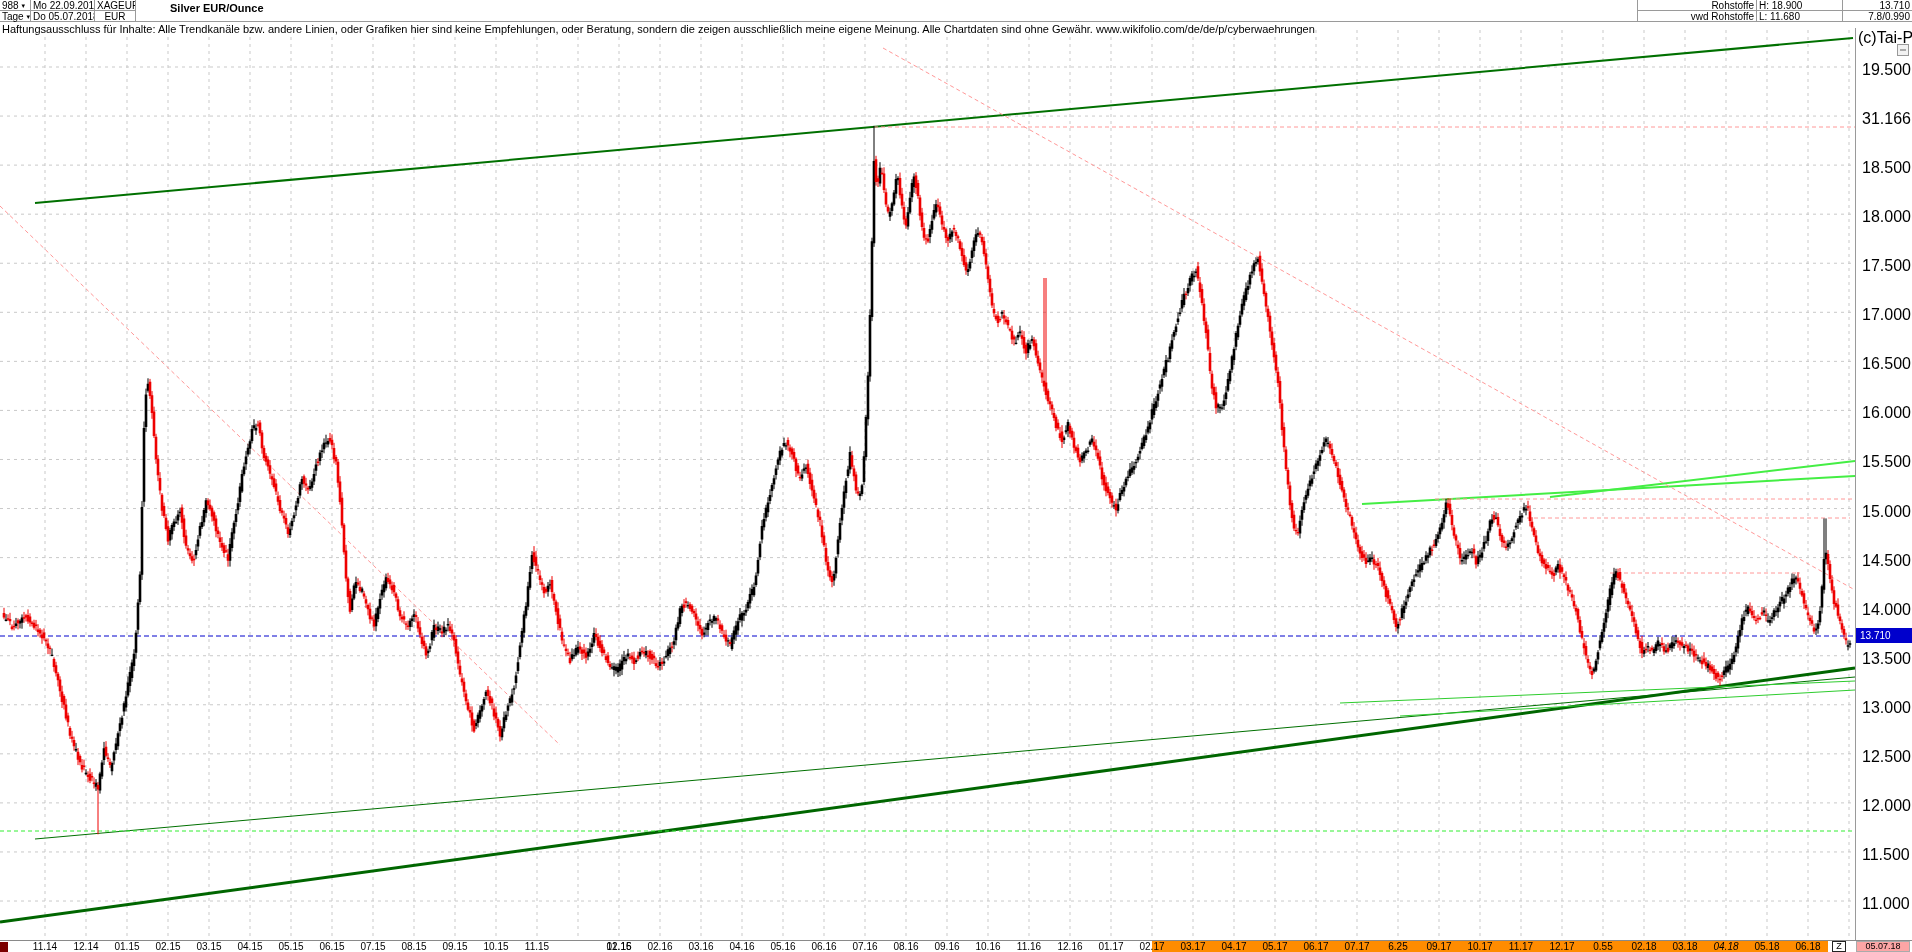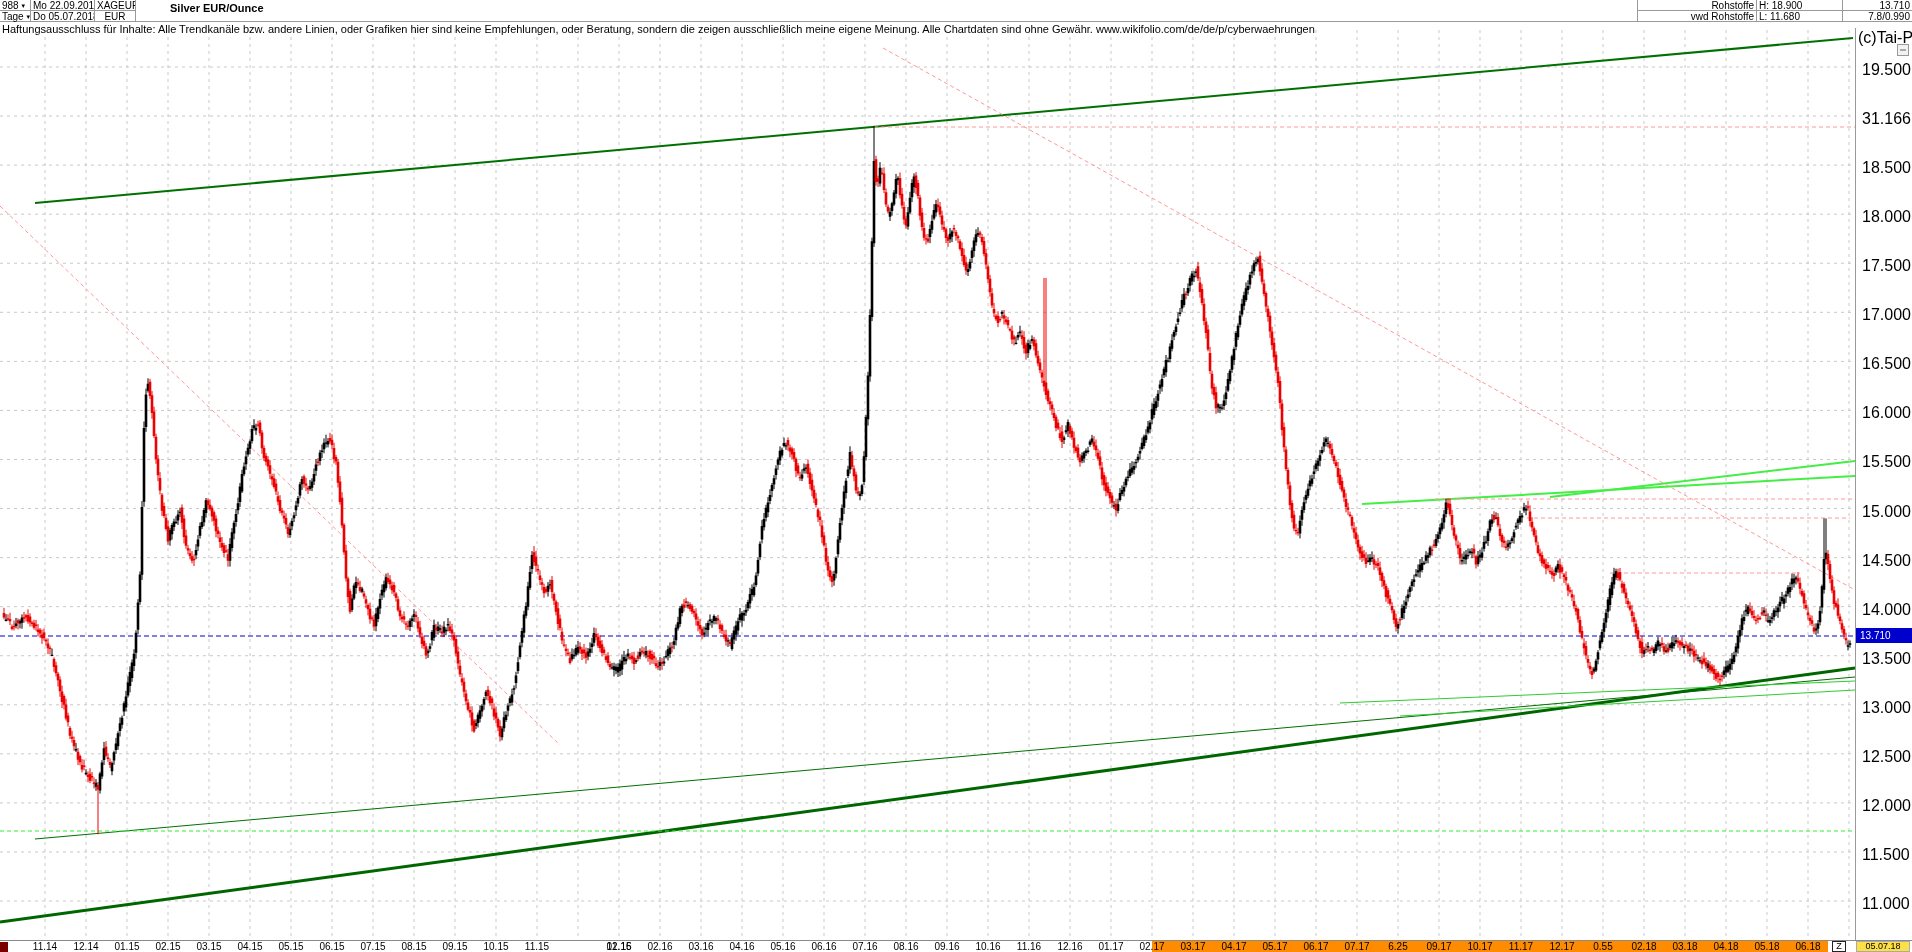--- a/index.html
+++ b/index.html
@@ -36,21 +36,21 @@
                color:#fff; font-size:10px; line-height:15px; padding-left:4px; z-index:4; }
 
   
   #xaxis { position:absolute; left:0; top:940px; width:1912px; height:12px; background:#fff;
            border-top:1px solid #8a8a8a; z-index:3; }
   #x-orange { position:absolute; left:1152px; top:0; width:676px; height:11px; background:#ff8c00; }
   .xtick { position:absolute; top:0; width:34px; margin-left:-17px; text-align:center; font-size:10px;
            line-height:11px; color:#000; white-space:nowrap; }
   #zoombox { position:absolute; left:1832px; top:0; width:14px; height:11px; background:#fff;
              border:1px solid #222; font-size:9px; line-height:9px; text-align:center; }
-  #enddate { position:absolute; left:1856px; top:0; width:54px; height:11px; background:#fde047;
+  #enddate { position:absolute; left:1856px; top:0; width:54px; height:11px; background:#fca5a5;
              border:1px solid #aaa; font-size:9px; line-height:9px; text-align:center; }
   #corner-sq { position:absolute; left:0; top:1px; width:8px; height:10px; background:#7a0000; }
 </style>
 </head>
 <body>
 
 <div id="app">
 
   <div id="header">
     <div class="hcell b" style="left:0;top:0;width:31px;"><span>988</span> <span class="tri">▾</span></div>
@@ -230,17 +230,17 @@
       <div class="xtick" style="left: 1316px;">06.17</div>
       <div class="xtick" style="left: 1357px;">07.17</div>
       <div class="xtick" style="left: 1398px;">6.25</div>
       <div class="xtick" style="left: 1439px;">09.17</div>
       <div class="xtick" style="left: 1480px;">10.17</div>
       <div class="xtick" style="left: 1521px;">11.17</div>
       <div class="xtick" style="left: 1562px;">12.17</div>
       <div class="xtick" style="left: 1603px;">0.55</div>
       <div class="xtick" style="left: 1644px;">02.18</div>
       <div class="xtick" style="left: 1685px;">03.18</div>
-      <div class="xtick" style="left: 1726px;">04.18</div>
+      <div class="xtick" style="left: 1726px; font-style: italic;">04.18</div>
       <div class="xtick" style="left: 1767px;">05.18</div>
       <div class="xtick" style="left: 1808px;">06.18</div>
     </div>
 </div>
 
 </body></html>

